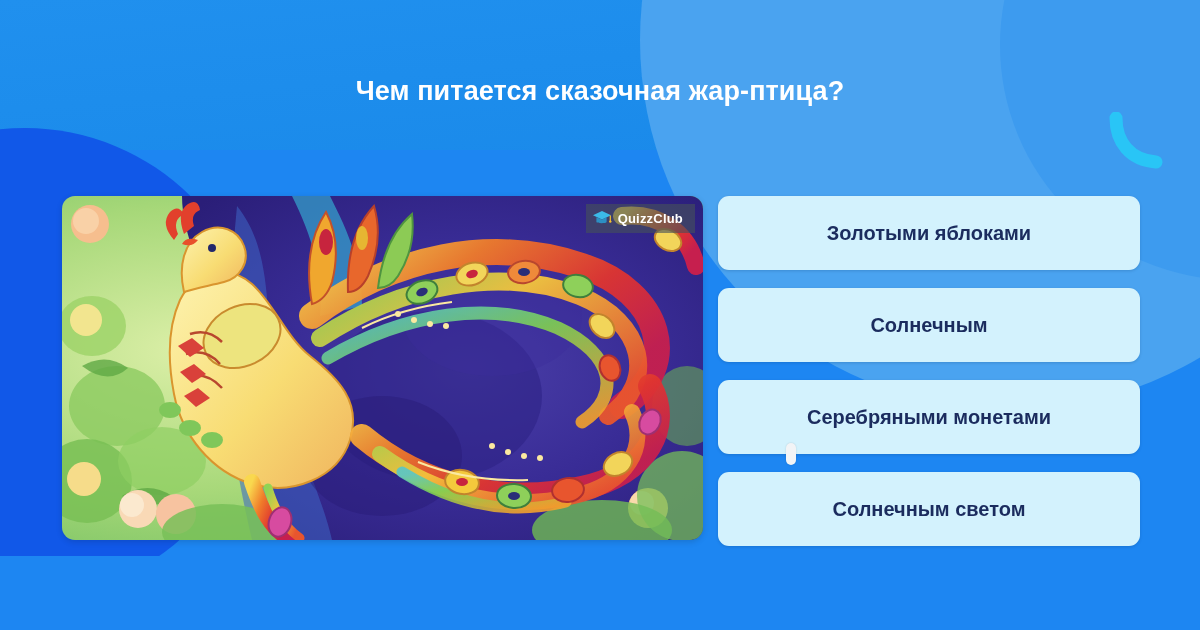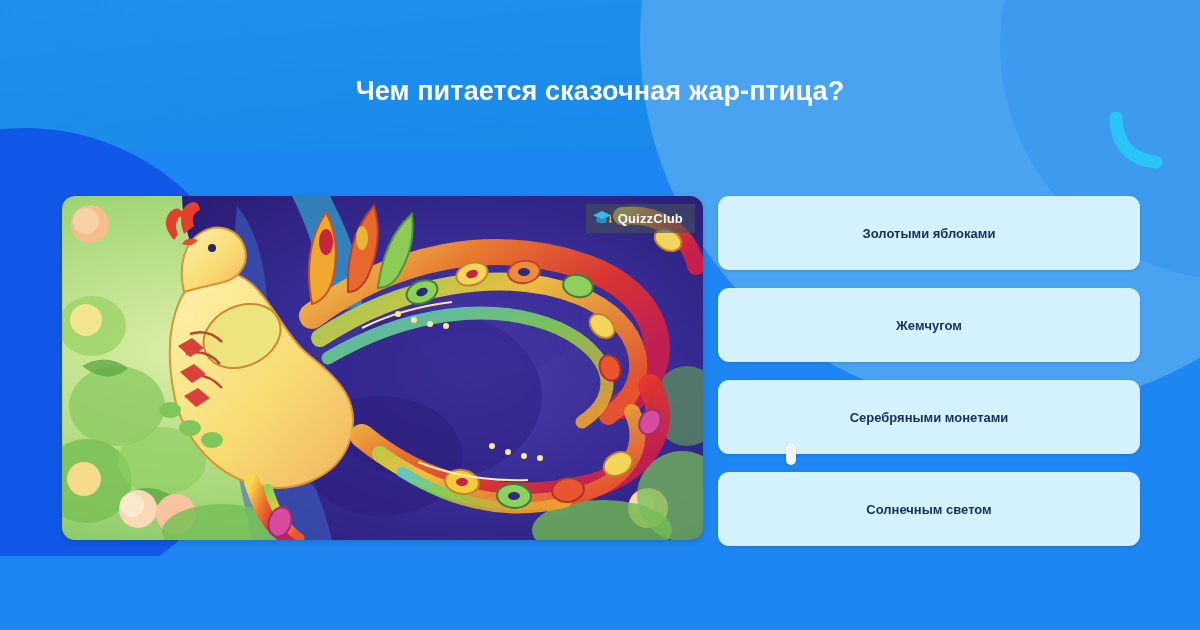--- a/index.html
+++ b/index.html
@@ -138,21 +138,21 @@
     top: 196px;
     width: 422px;
   }
   .answer {
     position: relative;
     height: 74px;
     margin-bottom: 18px;
     border-radius: 11px;
     background: #D3F2FD;
     color: #1B2C5E;
-    font-size: 13px;
+    font-size: 20px;
     font-weight: bold;
     display: flex;
     align-items: center;
     justify-content: center;
     text-align: center;
     box-shadow: 0 1px 3px rgba(4,40,80,0.18);
   }
   .answer:last-child { margin-bottom: 12px; }
 
   
@@ -358,21 +358,21 @@
       </span>
       <span>QuizzClub</span>
     </div>
   </div>
 
   <div class="answers">
     <div class="answer">
       <span>Золотыми яблоками</span>
     </div>
     <div class="answer">
-      <span>Жемчугом</span>
+      <span>Солнечным</span>
     </div>
     <div class="answer">
       <span>Серебряными монетами</span>
     </div>
     <div class="answer">
       <span>Солнечным светом</span>
     </div>
   </div>
 
   <div class="notch"></div>

